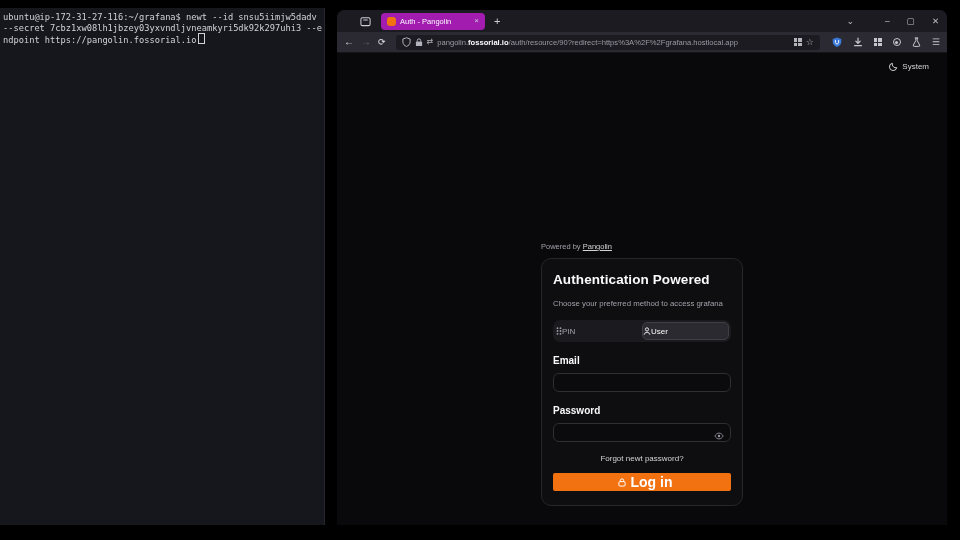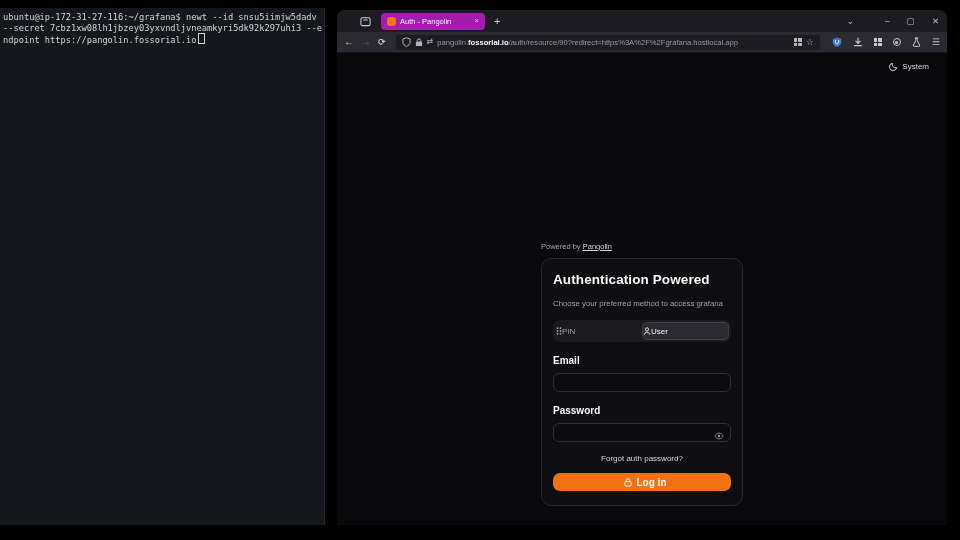--- a/index.html
+++ b/index.html
@@ -73,22 +73,22 @@
             color:#a1a1aa;font-size:8px;border-radius:5px;border:1px solid transparent;}
   .seg .opt.active{background:#2a2a30;border-color:#3f3f46;color:#fafafa;}
   .fldlabel{font-size:10px;font-weight:bold;color:#fafafa;margin-top:13px;}
   .fld{position:relative;margin-top:5px;}
   .fld input{width:100%;height:19px;box-sizing:border-box;background:#0b0b0e;
              border:1px solid #2e2e34;border-radius:6px;outline:none;color:#fafafa;
              font-size:8px;padding:0 7px;font-family:"Liberation Sans",sans-serif;}
   .eye{position:absolute;right:7px;top:5px;}
   .forgot{margin-top:12px;text-align:center;font-size:8px;color:#d4d4d8;}
   .loginbtn{margin-top:10px;width:100%;height:18px;background:var(--accent,#f27211);
-            border:none;border-radius:7px;display:flex;align-items:center;justify-content:center;
-            gap:5px;color:#fff;font-size:10px;font-weight:bold;
+            border:none;border-radius:2px;display:flex;align-items:center;justify-content:center;
+            gap:5px;color:#fff;font-size:14px;font-weight:bold;
             font-family:"Liberation Sans",sans-serif;padding-left:12px;}
 </style>
 </head>
 <body>
 
 <div class="screen">
 
   <div class="terminal">
     <div class="tline">ubuntu@ip-172-31-27-116:~/grafana$ newt --id snsu5iimjw5dadv</div>
     <div class="tline">--secret 7cbz1xw08lh1jbzey03yxvndljvneamkyri5dk92k297uhi3 --e</div>
@@ -215,21 +215,21 @@
           <div class="fld">
             <input type="password" style="">
             <span class="eye">
               <svg width="10" height="8" viewBox="0 0 12 9">
                   <path d="M1 4.5C2.2 2.3 4 1 6 1s3.8 1.3 5 3.5C9.8 6.7 8 8 6 8S2.2 6.7 1 4.5Z" fill="none" stroke="#9a9aa4" stroke-width="1"></path>
                   <circle cx="6" cy="4.5" r="1.5" fill="#9a9aa4"></circle>
                 </svg>
             </span>
           </div>
 
-          <div class="forgot">Forgot auth password?</div>
+          <div class="forgot">Forgot newt password?</div>
 
           <button class="loginbtn">
             <svg width="8" height="9" viewBox="0 0 9 10">
                 <rect x="1" y="4" width="7" height="5" rx="1.2" fill="none" stroke="#fff" stroke-width="1.1"></rect>
                 <path d="M2.6 4V2.8a1.9 1.9 0 0 1 3.8 0V4" fill="none" stroke="#fff" stroke-width="1.1"></path>
               </svg>
             <span>Log in</span>
           </button>
         </div>
       </div>

